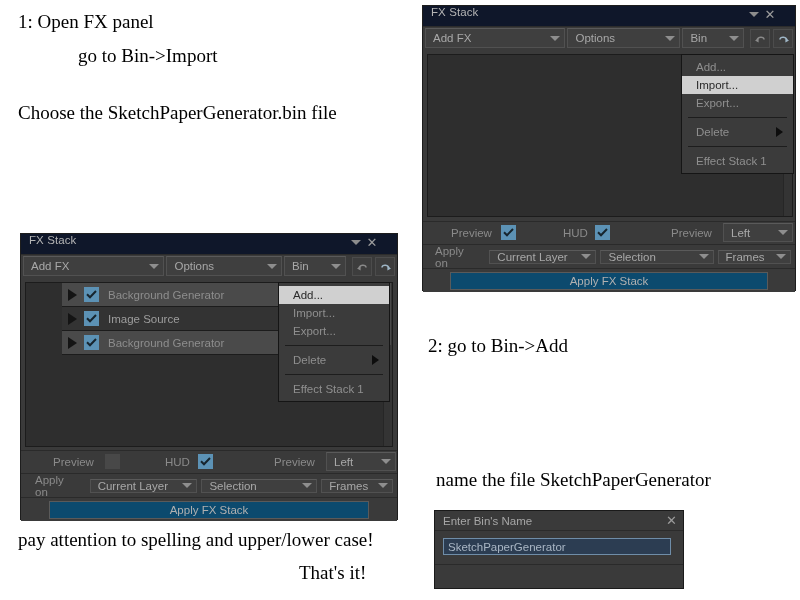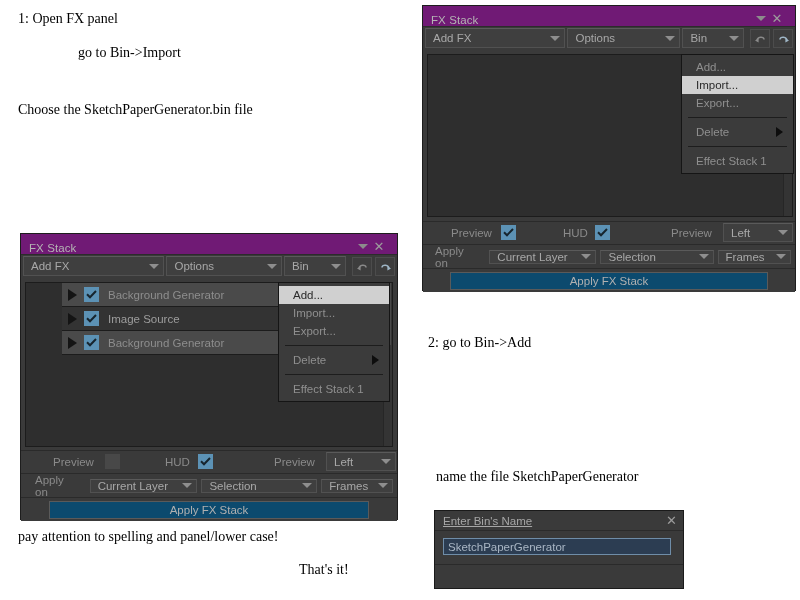--- a/index.html
+++ b/index.html
@@ -13,41 +13,41 @@
     font-family: "Liberation Sans", sans-serif;
     position: relative;
     overflow: hidden;
   }
 
   
   .note {
     position: absolute;
     font-family: "Liberation Serif", serif;
     color: #000000;
-    font-size: 14px;
+    font-size: 19px;
     white-space: nowrap;
     line-height: 1;
   }
 
   
   .panel {
     position: absolute;
     background: #3a3a3a;
     border: 1px solid #1d1d1d;
     box-sizing: border-box;
     font-size: 11.5px;
     color: #9a9a9a;
     user-select: none;
   }
   .titlebar {
     height: 21px;
-    background: #701a75;
-    display: flex;
-    align-items: flex-end;
-    padding: 0 10px 0 8px;
+    background: #0f172a;
+    display: flex;
+    align-items: flex-start;
+    padding: 0 17px 0 8px;
     box-sizing: border-box;
     border-bottom: 1px solid #2c2c2c;
   }
   .titlebar .title {
     flex: 1;
     color: #b4b4b4;
     font-size: 11.5px;
     letter-spacing: .1px;
   }
   .tb-icon {
@@ -254,21 +254,21 @@
   .dlg-title {
     height: 20px;
     display: flex;
     align-items: center;
     padding: 0 6px 0 8px;
     box-sizing: border-box;
     color: #a6a6a6;
     font-size: 11.5px;
     border-bottom: 1px solid #2b2b2b;
   }
-  .dlg-title .t { flex: 1; text-decoration: underline; }
+  .dlg-title .t { flex: 1; }
   .dlg-field-area {
     padding: 7px 12px 9px 8px;
     box-sizing: border-box;
     border-bottom: 1px solid #2a2a2a;
   }
   .dlg-input {
     height: 17px;
     background: #2c3d52;
     border: 1px solid #6f8da8;
     box-sizing: border-box;
@@ -299,21 +299,21 @@
 </style>
 </head>
 <body>
 
 <div>
   <div class="note" style="left:18px; top:12px;">1: Open FX panel</div>
   <div class="note" style="left:78px; top:46px;">go to Bin-&gt;Import</div>
   <div class="note" style="left:18px; top:103px;">Choose the SketchPaperGenerator.bin file</div>
   <div class="note" style="left:428px; top:336px;">2: go to Bin-&gt;Add</div>
   <div class="note" style="left:436px; top:470px;">name the file SketchPaperGenerator</div>
-  <div class="note" style="left:18px; top:530px;">pay attention to spelling and panel/lower case!</div>
+  <div class="note" style="left:18px; top:530px;">pay attention to spelling and upper/lower case!</div>
   <div class="note" style="left:299px; top:563px;">That's it!</div>
 </div>
 
 <div class="panel" style="left:422px; top:5px; width:374px; height:286px;">
 
   <div class="titlebar">
     <div class="title">FX Stack</div>
     <div class="tb-icon">
         <span class="caret-down"></span>
       </div>

